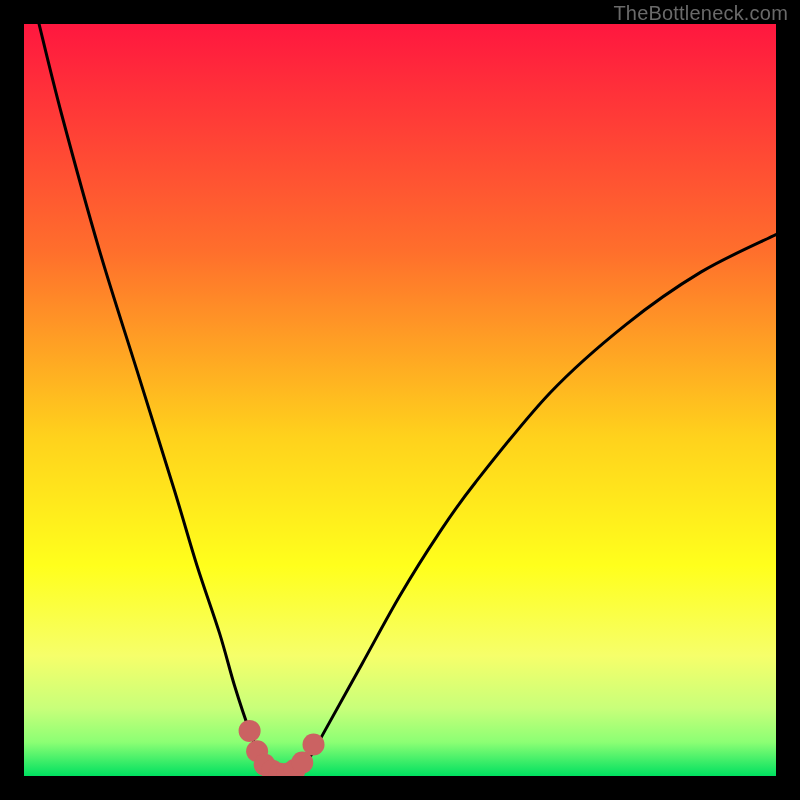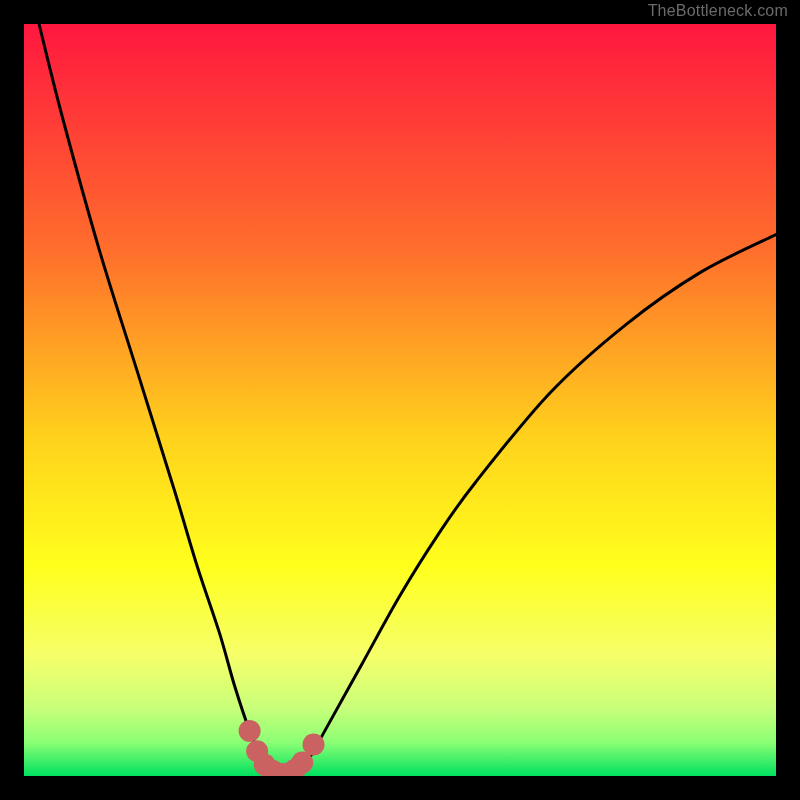--- a/index.html
+++ b/index.html
@@ -17,21 +17,21 @@
     top: 24px;
     width: 752px;
     height: 752px;
     overflow: hidden;
   }
   .watermark {
     position: absolute;
     right: 12px;
     top: 2px;
     color: #6a6a6a;
-    font-size: 16px;
+    font-size: 20px;
     font-family: Arial, Helvetica, sans-serif;
     letter-spacing: 0.2px;
   }
   svg {
     display: block;
   }
 </style>
 </head>
 <body>
 

